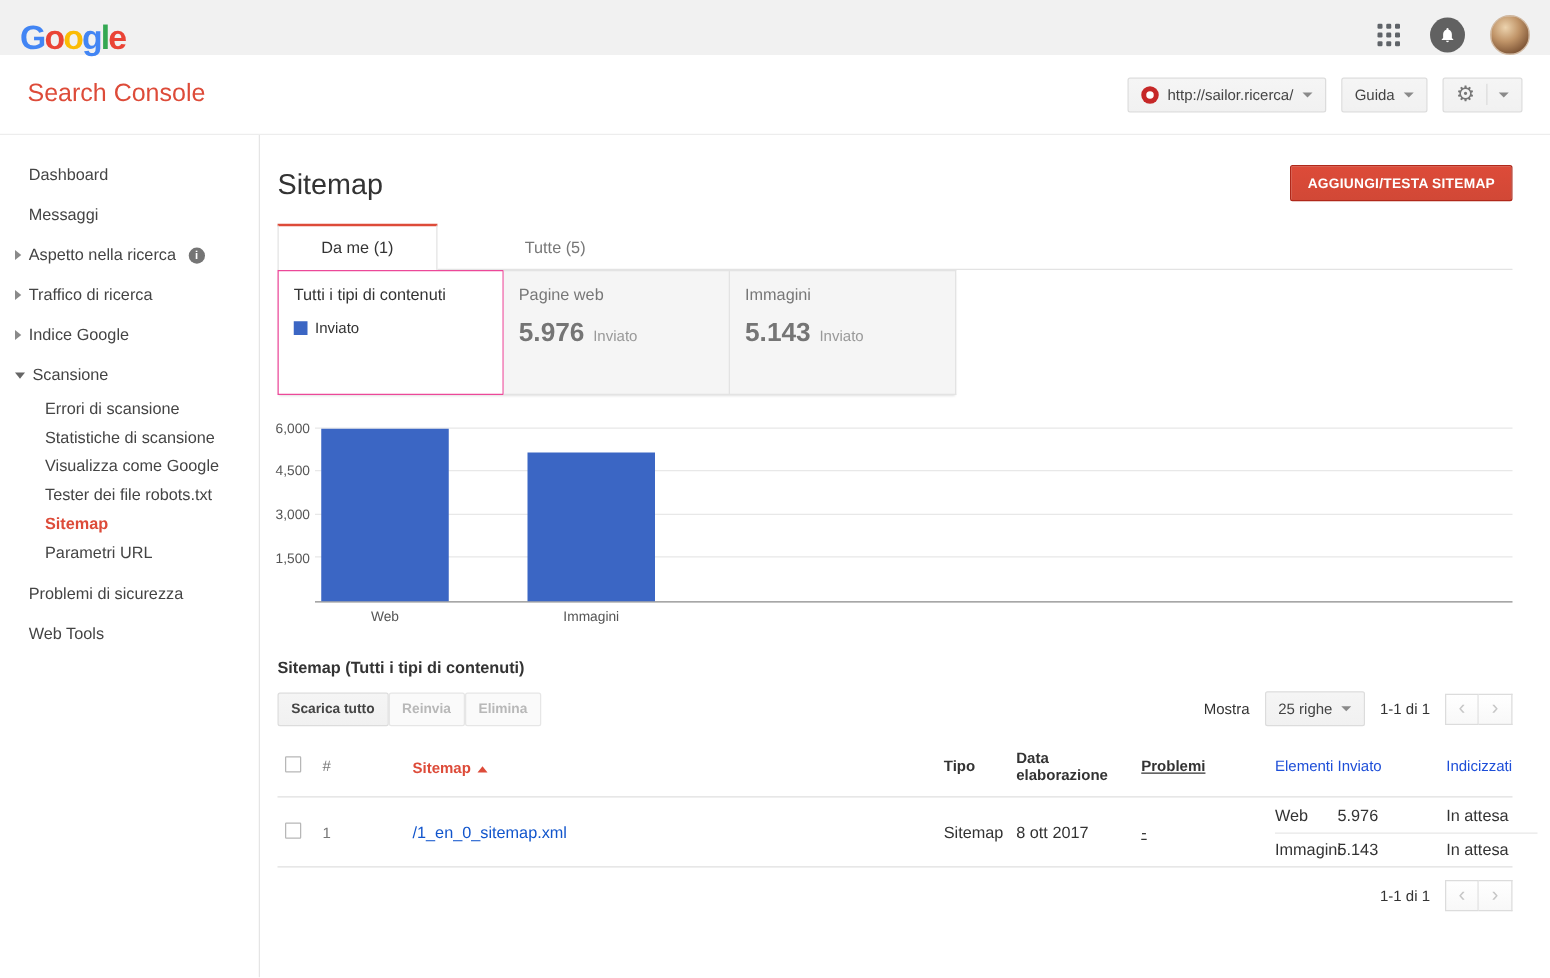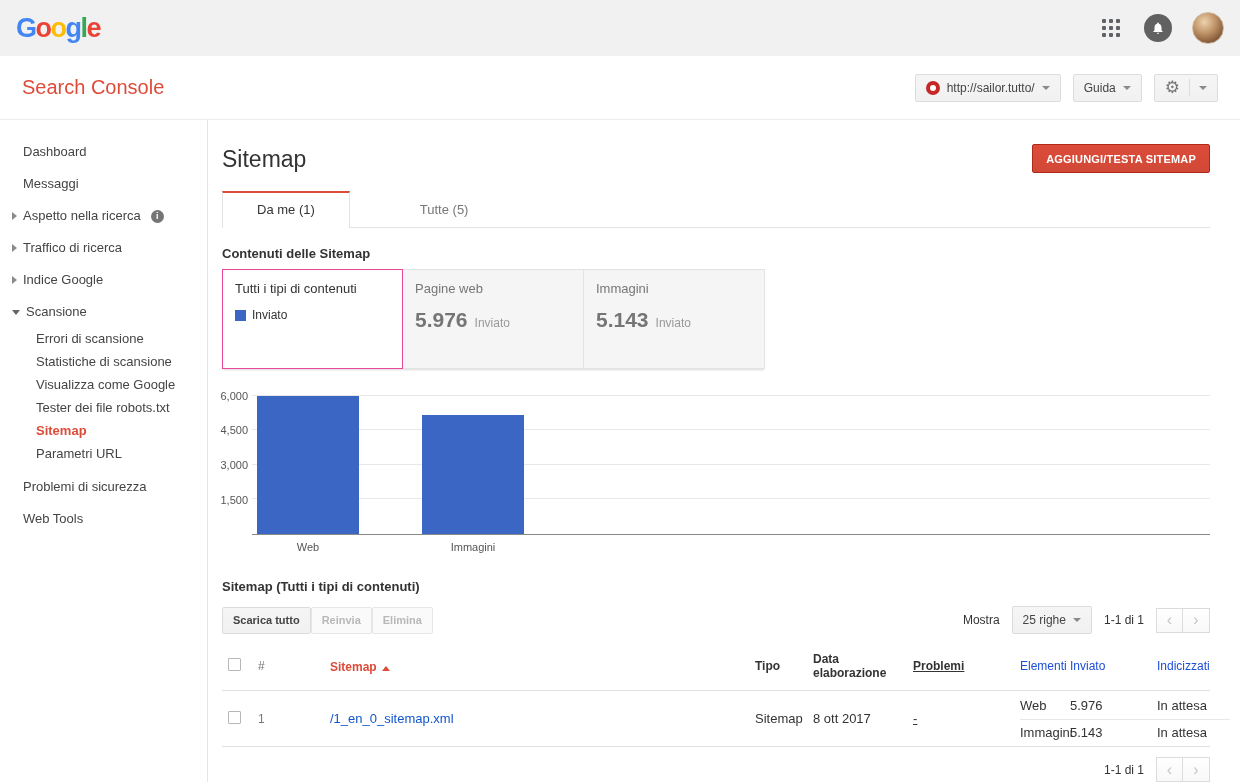--- a/index.html
+++ b/index.html
@@ -4,21 +4,21 @@
 <style>
   * { box-sizing: border-box; }
   html, body { margin: 0; padding: 0; }
   body {
     width: 1240px; height: 782px; overflow: hidden; position: relative;
     font-family: "Liberation Sans", "DejaVu Sans", sans-serif;
     background: #fff; color: #333;
   }
 
   
-  .topbar { height: 56px; background: #f1f1f1; display: flex; align-items: center; padding: 0 16px; }
+  .topbar { height: 44px; background: #f1f1f1; display: flex; align-items: flex-end; padding: 0 16px; }
   .logo { font-size: 27px; font-weight: bold; letter-spacing: -1.5px; line-height: 1; cursor: pointer; }
   .topbar-right { margin-left: auto; display: flex; align-items: center; gap: 20px; }
   .apps-icon { display: grid; grid-template-columns: repeat(3, 4px); grid-gap: 3px; cursor: pointer; padding: 4px; }
   .apps-icon i { width: 4px; height: 4px; background: #5f6368; border-radius: 1px; }
   .bell-btn { width: 28px; height: 28px; border-radius: 50%; background: #616161; display: flex; align-items: center; justify-content: center; cursor: pointer; }
   .avatar { width: 32px; height: 32px; border-radius: 50%; cursor: pointer; border: 1px solid #d0b8a0;
     background: radial-gradient(circle at 38% 30%, #ecd3ae 0%, #c09468 40%, #7a5133 80%, #5d3c24 100%); }
 
   
   .header { height: 64px; background: #fff; border-bottom: 1px solid #ededed; display: flex; align-items: center; padding: 0 22px; }
@@ -152,21 +152,21 @@
     </div>
     <div class="avatar"></div>
   </div>
 </div>
 
 <div class="header">
   <div class="app-title">Search Console</div>
   <div class="header-right">
     <div class="gbtn">
       <span class="favicon"></span>
-      <span>http://sailor.tutto/</span>
+      <span>http://sailor.ricerca/</span>
       <span class="caret"></span>
     </div>
     <div class="gbtn">
       <span>Guida</span>
       <span class="caret"></span>
     </div>
     <div class="gbtn">
       <span class="gear-glyph">⚙</span>
       <span class="vdiv"></span>
       <span class="caret"></span>
@@ -221,21 +221,20 @@
     <div class="title-row">
       <h1 class="page-title">Sitemap</h1>
       <button class="red-btn">AGGIUNGI/TESTA SITEMAP</button>
     </div>
 
     <div class="tabs">
       <div class="tab active">Da me (1)</div>
       <div class="tab">Tutte (5)</div>
     </div>
 
-    <div class="section-heading">Contenuti delle Sitemap</div>
 
     <div class="cards">
       <div class="card selected">
         <div class="card-title">Tutti i tipi di contenuti</div>
         <div class="legend-row">
           <span class="legend-swatch" style="background: rgb(59, 102, 196);"></span>
           <span>Inviato</span>
         </div>
       </div>
       <div class="card gray">

